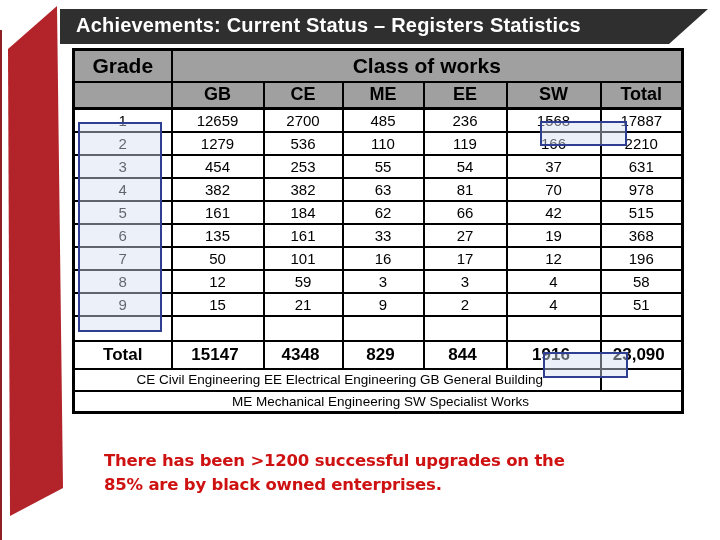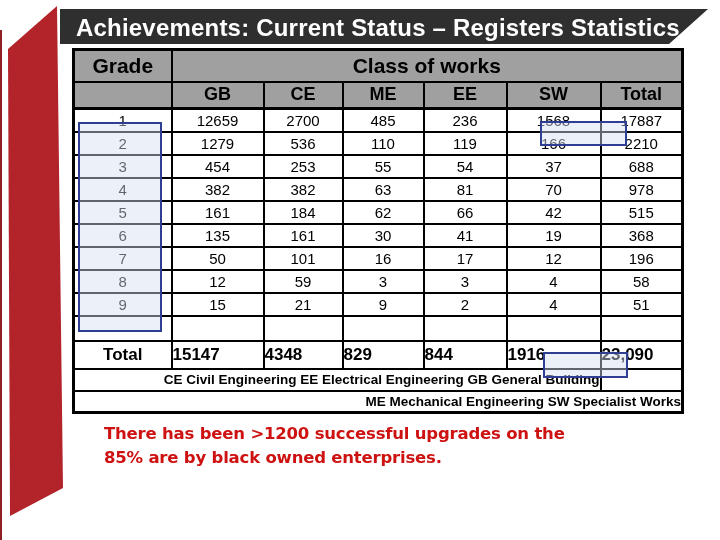--- a/index.html
+++ b/index.html
@@ -4,21 +4,21 @@
 <style>
   html,body { margin:0; padding:0; background:#fff; }
   #slide {
     position:relative; width:720px; height:540px; background:#ffffff;
     overflow:hidden; font-family:"Liberation Sans", sans-serif;
   }
   #bg-layer { position:absolute; left:0; top:0; z-index:0; }
 
   #banner-title {
     position:absolute; left:76px; top:14px; z-index:3;
-    color:#ffffff; font-size:24px; font-weight:bold; letter-spacing:0.2px;
+    color:#ffffff; font-size:20px; font-weight:bold; letter-spacing:0.2px;
     white-space:nowrap;
   }
 
   .table-wrap { position:absolute; left:72px; top:48px; z-index:1; }
   table.stats {
     border-collapse:collapse; table-layout:fixed;
     border:3px solid #000; background:#fff;
   }
   table.stats td {
     border:2px solid #000; padding:0; margin:0;
@@ -27,35 +27,35 @@
     font-family:"Liberation Sans", sans-serif;
   }
   tr.h1 { height:32px; }
   tr.h1 td { background:#a0a0a0; font-weight:bold; font-size:21px; }
   tr.h2 { height:27px; }
   tr.h2 td { background:#a0a0a0; font-weight:bold; font-size:18px; border-bottom:3px solid #000; }
   tr.datarow { height:23px; }
   tr.datarow td { font-size:15px; }
   tr.emptyrow { height:25px; }
   tr.totalrow { height:28px; }
-  tr.totalrow td { font-weight:bold; font-size:17px; text-align:left; padding-right:5px; }
+  tr.totalrow td { font-weight:bold; font-size:17px; text-align:center; padding-right:5px; }
   tr.totalrow td.lbl { text-align:center; padding-right:0; }
   tr.legendrow { height:22px; }
-  tr.legendrow td { font-size:13.5px; text-align:right; padding-left:5px; font-weight:bold; }
+  tr.legendrow td { font-size:13.5px; text-align:center; padding-left:5px; font-weight:normal; }
 
   .overlay {
     position:absolute; z-index:2; box-sizing:border-box;
     border:2px solid #2e3f92; background:rgba(213,222,242,0.45);
   }
   #col-overlay  { left:78px;  top:122px; width:84px; height:210px; }
   #sel-box-row1 { left:540px; top:121px; width:87px; height:25px; }
   #sel-box-total{ left:543px; top:352px; width:85px; height:26px; }
 
   #note {
-    position:absolute; left:104px; top:422px; width:560px; z-index:3;
+    position:absolute; left:104px; top:449px; width:560px; z-index:3;
     color:#ce1212; font-family:"DejaVu Sans", sans-serif;
     font-weight:bold; font-size:16.5px; line-height:24px; letter-spacing:-0.2px;
   }
 </style>
 </head>
 <body>
 
 <div id="slide">
 
   <svg id="bg-layer" width="720" height="540" viewBox="0 0 720 540">
@@ -111,21 +111,21 @@
             <td>166</td>
             <td>2210</td>
           </tr>
           <tr class="datarow">
             <td>3</td>
             <td>454</td>
             <td>253</td>
             <td>55</td>
             <td>54</td>
             <td>37</td>
-            <td>688</td>
+            <td>631</td>
           </tr>
           <tr class="datarow">
             <td>4</td>
             <td>382</td>
             <td>382</td>
             <td>63</td>
             <td>81</td>
             <td>70</td>
             <td>978</td>
           </tr>
@@ -135,22 +135,22 @@
             <td>184</td>
             <td>62</td>
             <td>66</td>
             <td>42</td>
             <td>515</td>
           </tr>
           <tr class="datarow">
             <td>6</td>
             <td>135</td>
             <td>161</td>
-            <td>30</td>
-            <td>41</td>
+            <td>33</td>
+            <td>27</td>
             <td>19</td>
             <td>368</td>
           </tr>
           <tr class="datarow">
             <td>7</td>
             <td>50</td>
             <td>101</td>
             <td>16</td>
             <td>17</td>
             <td>12</td>

